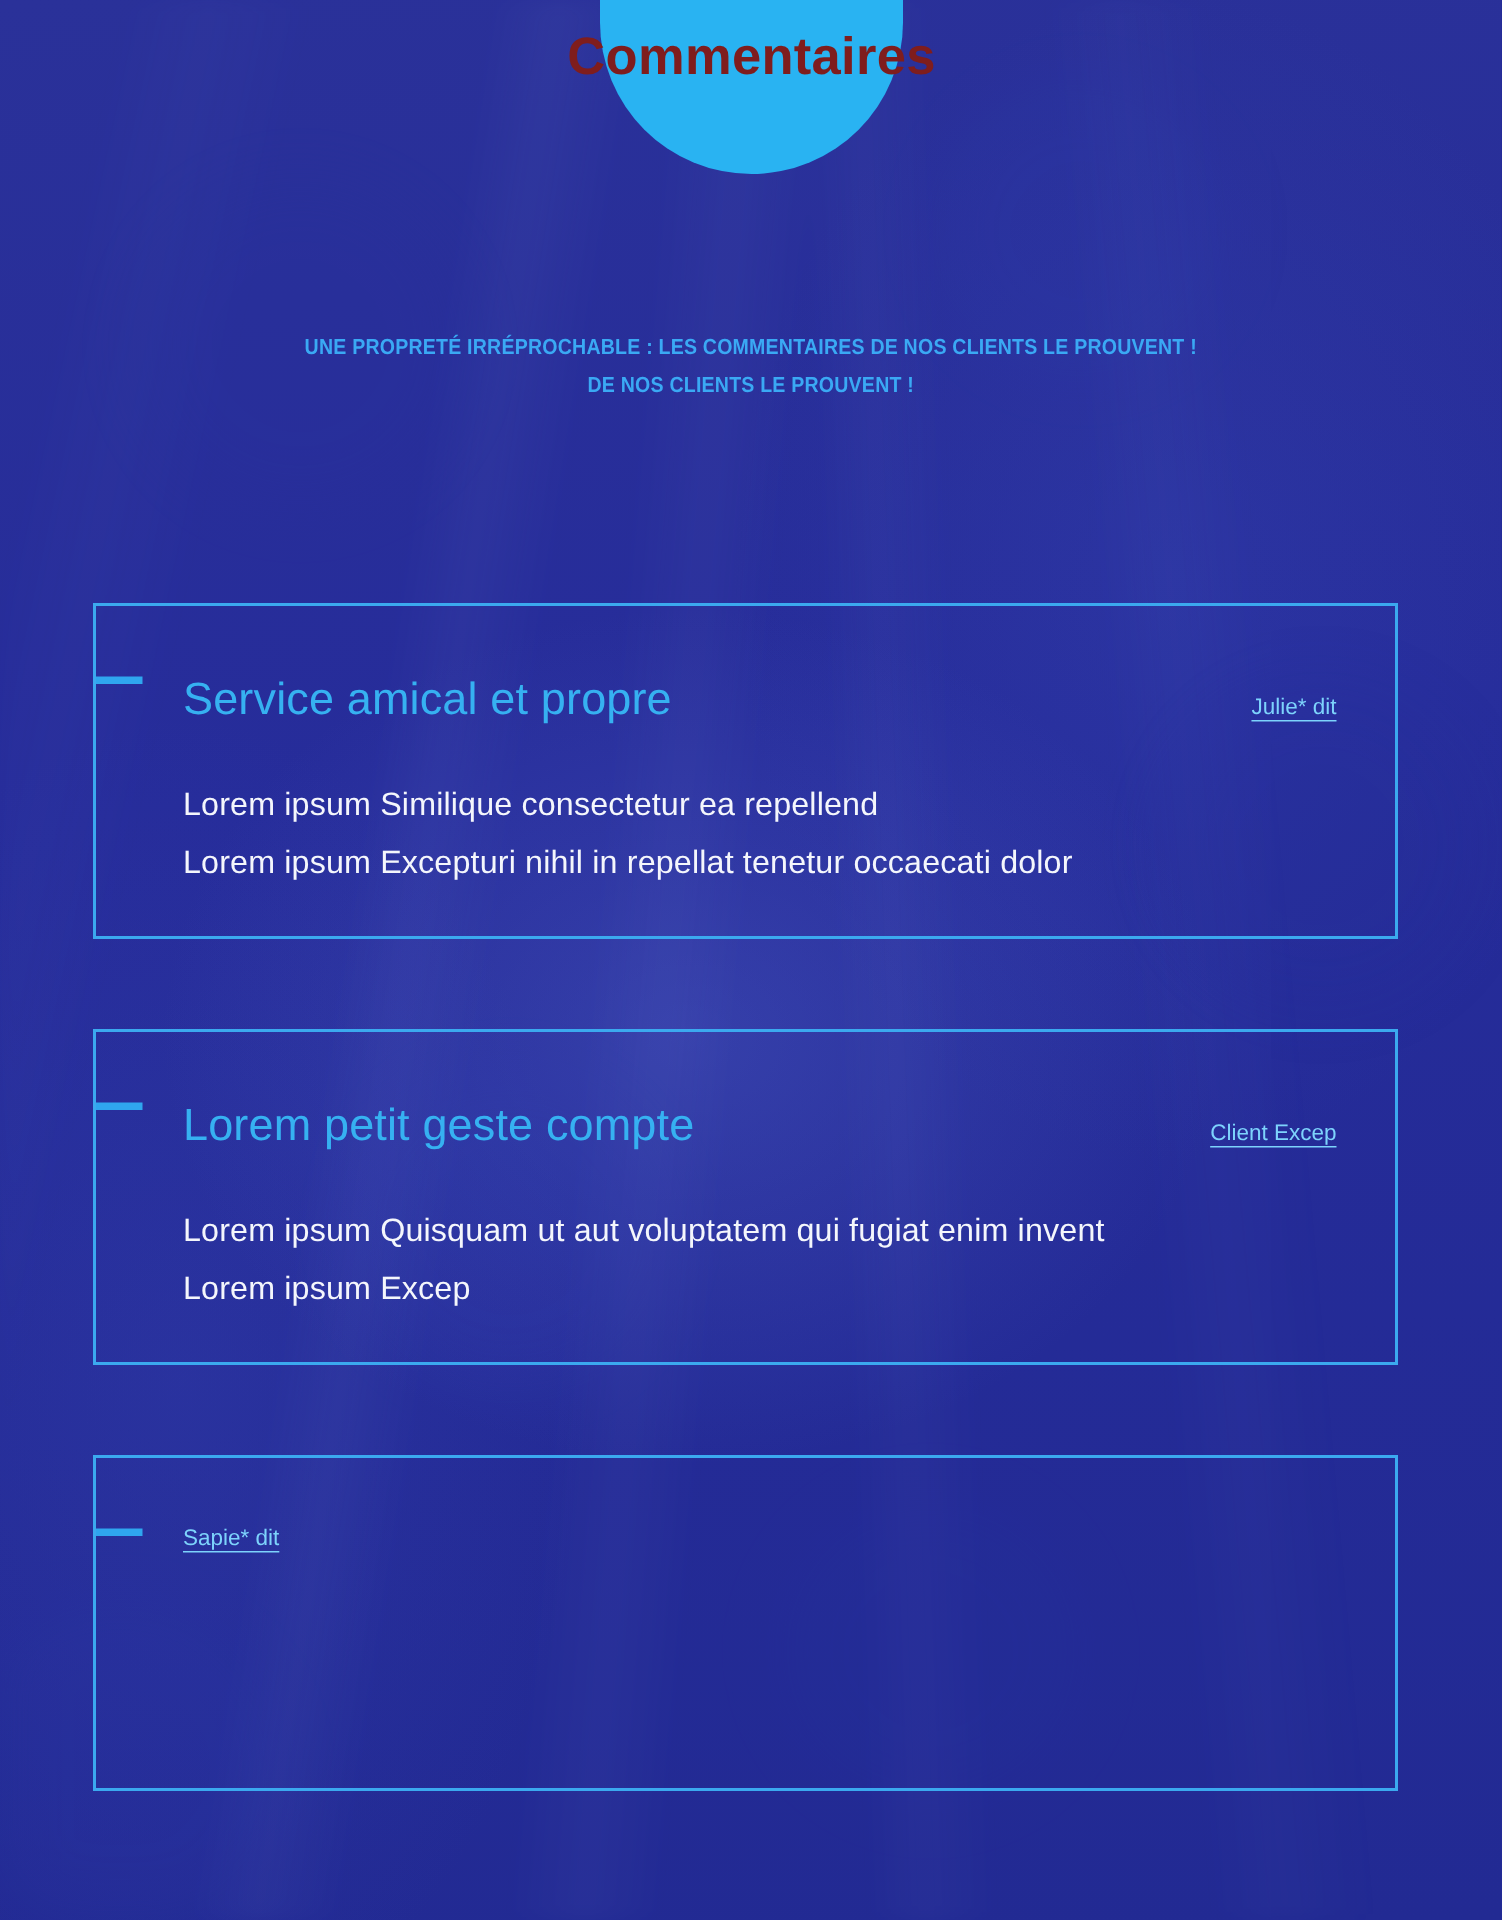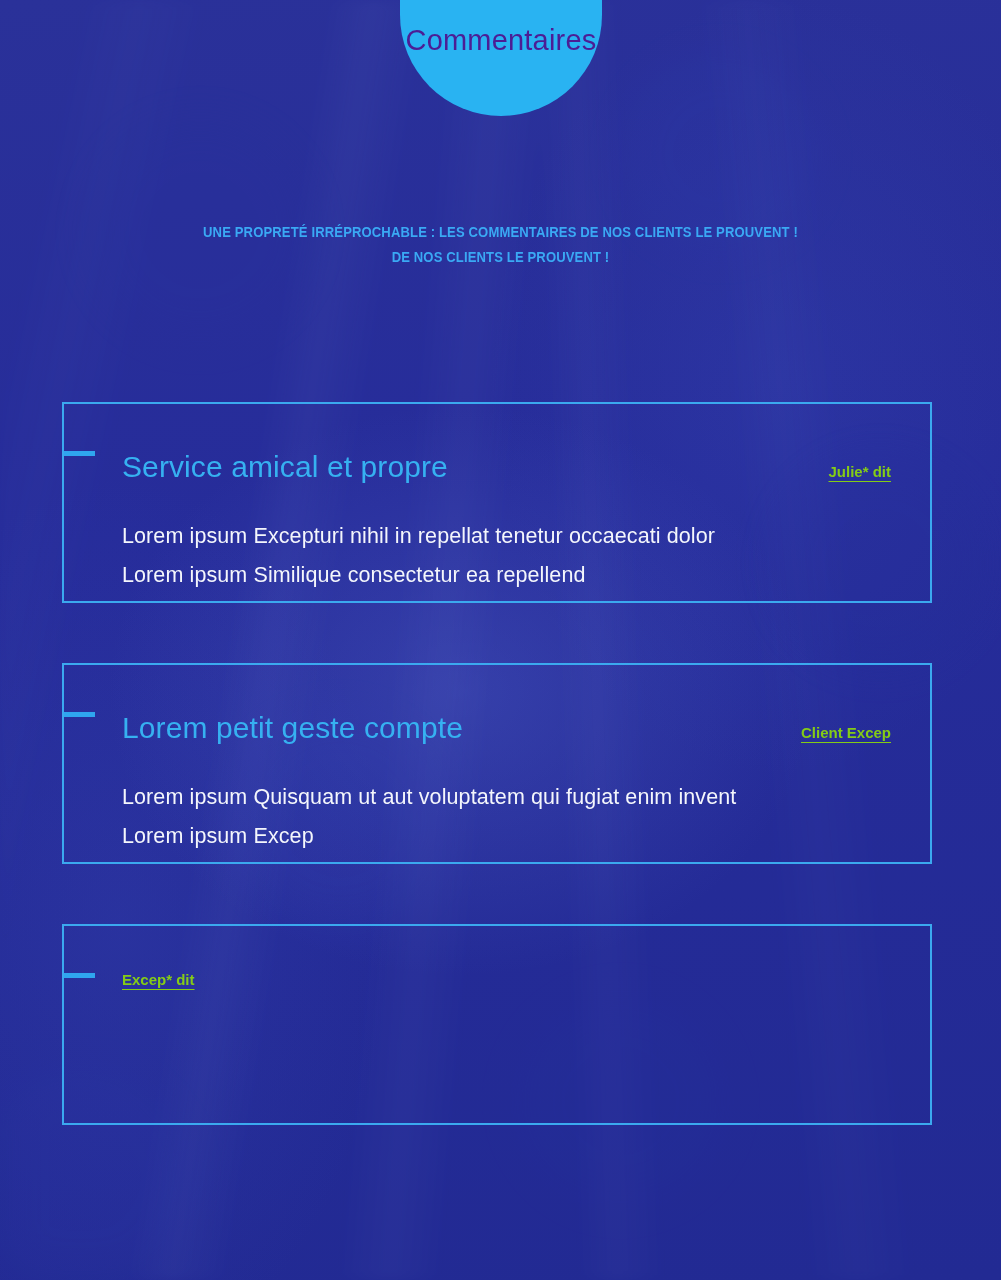--- a/index.html
+++ b/index.html
@@ -64,23 +64,23 @@
     width: 202px;
     height: 204px;
     background: #29b3f2;
     border-radius: 0 0 101px 101px;
     z-index: 3;
     display: flex;
     align-items: flex-end;
     justify-content: center;
   }
   .header-badge-title {
-    color: #4c1d95;
-    font-size: 29px;
-    font-weight: 400;
+    color: #7f1d1d;
+    font-size: 35px;
+    font-weight: 700;
     letter-spacing: 0.2px;
     line-height: 1;
     white-space: nowrap;
     padding-bottom: 61px;
   }
 
   
   .subtitle {
     position: absolute;
     left: 0;
@@ -103,21 +103,21 @@
   .cards {
     position: absolute;
     left: 62px;
     top: 402px;
     width: 870px;
     z-index: 3;
   }
   .card {
     position: relative;
     border: 2px solid #3ba9ef;
-    height: 201px;
+    height: 224px;
     margin-bottom: 60px;
     padding: 0 0 0 58px;
   }
   .card-tick {
     position: absolute;
     left: 0;
     top: 47px;
     width: 31px;
     height: 5px;
     background: #2fa6ef;
@@ -130,23 +130,23 @@
     padding-top: 45px;
   }
   .card-title {
     color: #36b1f1;
     font-size: 30px;
     font-weight: 300;
     line-height: 36px;
     letter-spacing: 0.1px;
   }
   .card-author {
-    color: #84cc16;
+    color: #7dd3fc;
     font-size: 15px;
-    font-weight: 700;
+    font-weight: 400;
     text-decoration: underline;
     text-underline-offset: 4px;
     white-space: nowrap;
     cursor: pointer;
   }
   .card-body {
     margin-top: 32px;
     color: #f4f6fc;
     font-size: 21.5px;
     font-weight: 400;
@@ -173,39 +173,39 @@
 
 <div class="cards">
 
   <div class="card">
     <span class="card-tick"></span>
     <div class="card-head">
       <span class="card-title">Service amical et propre</span>
       <a class="card-author">Julie* dit</a>
     </div>
     <div class="card-body">
+      <span class="card-body-line">Lorem ipsum Similique consectetur ea repellend</span>
       <span class="card-body-line">Lorem ipsum Excepturi nihil in repellat tenetur occaecati dolor</span>
-      <span class="card-body-line">Lorem ipsum Similique consectetur ea repellend</span>
     </div>
   </div>
 
   <div class="card">
     <span class="card-tick"></span>
     <div class="card-head">
       <span class="card-title">Lorem petit geste compte</span>
       <a class="card-author">Client Excep</a>
     </div>
     <div class="card-body">
       <span class="card-body-line">Lorem ipsum Quisquam ut aut voluptatem qui fugiat enim invent</span>
       <span class="card-body-line">Lorem ipsum Excep</span>
     </div>
   </div>
 
   <div class="card">
     <span class="card-tick"></span>
     <div class="card-head">
-      <a class="card-author">Excep* dit</a>
+      <a class="card-author">Sapie* dit</a>
     </div>
     <div class="card-body">
     </div>
   </div>
 
 </div>
 
 </body></html>

